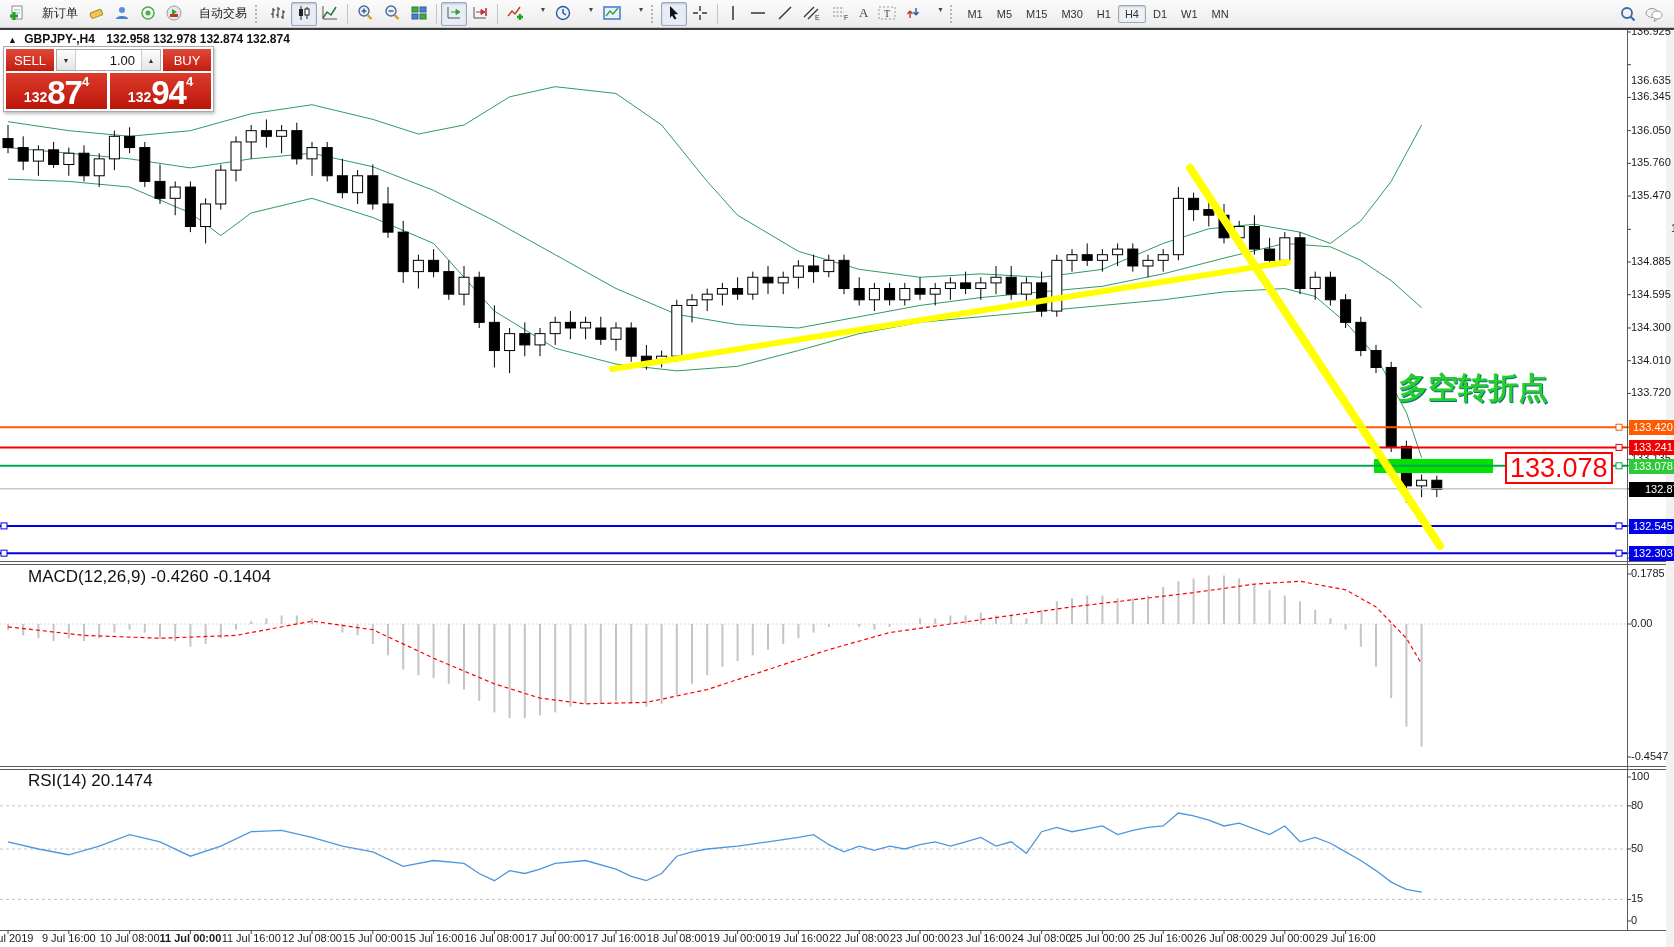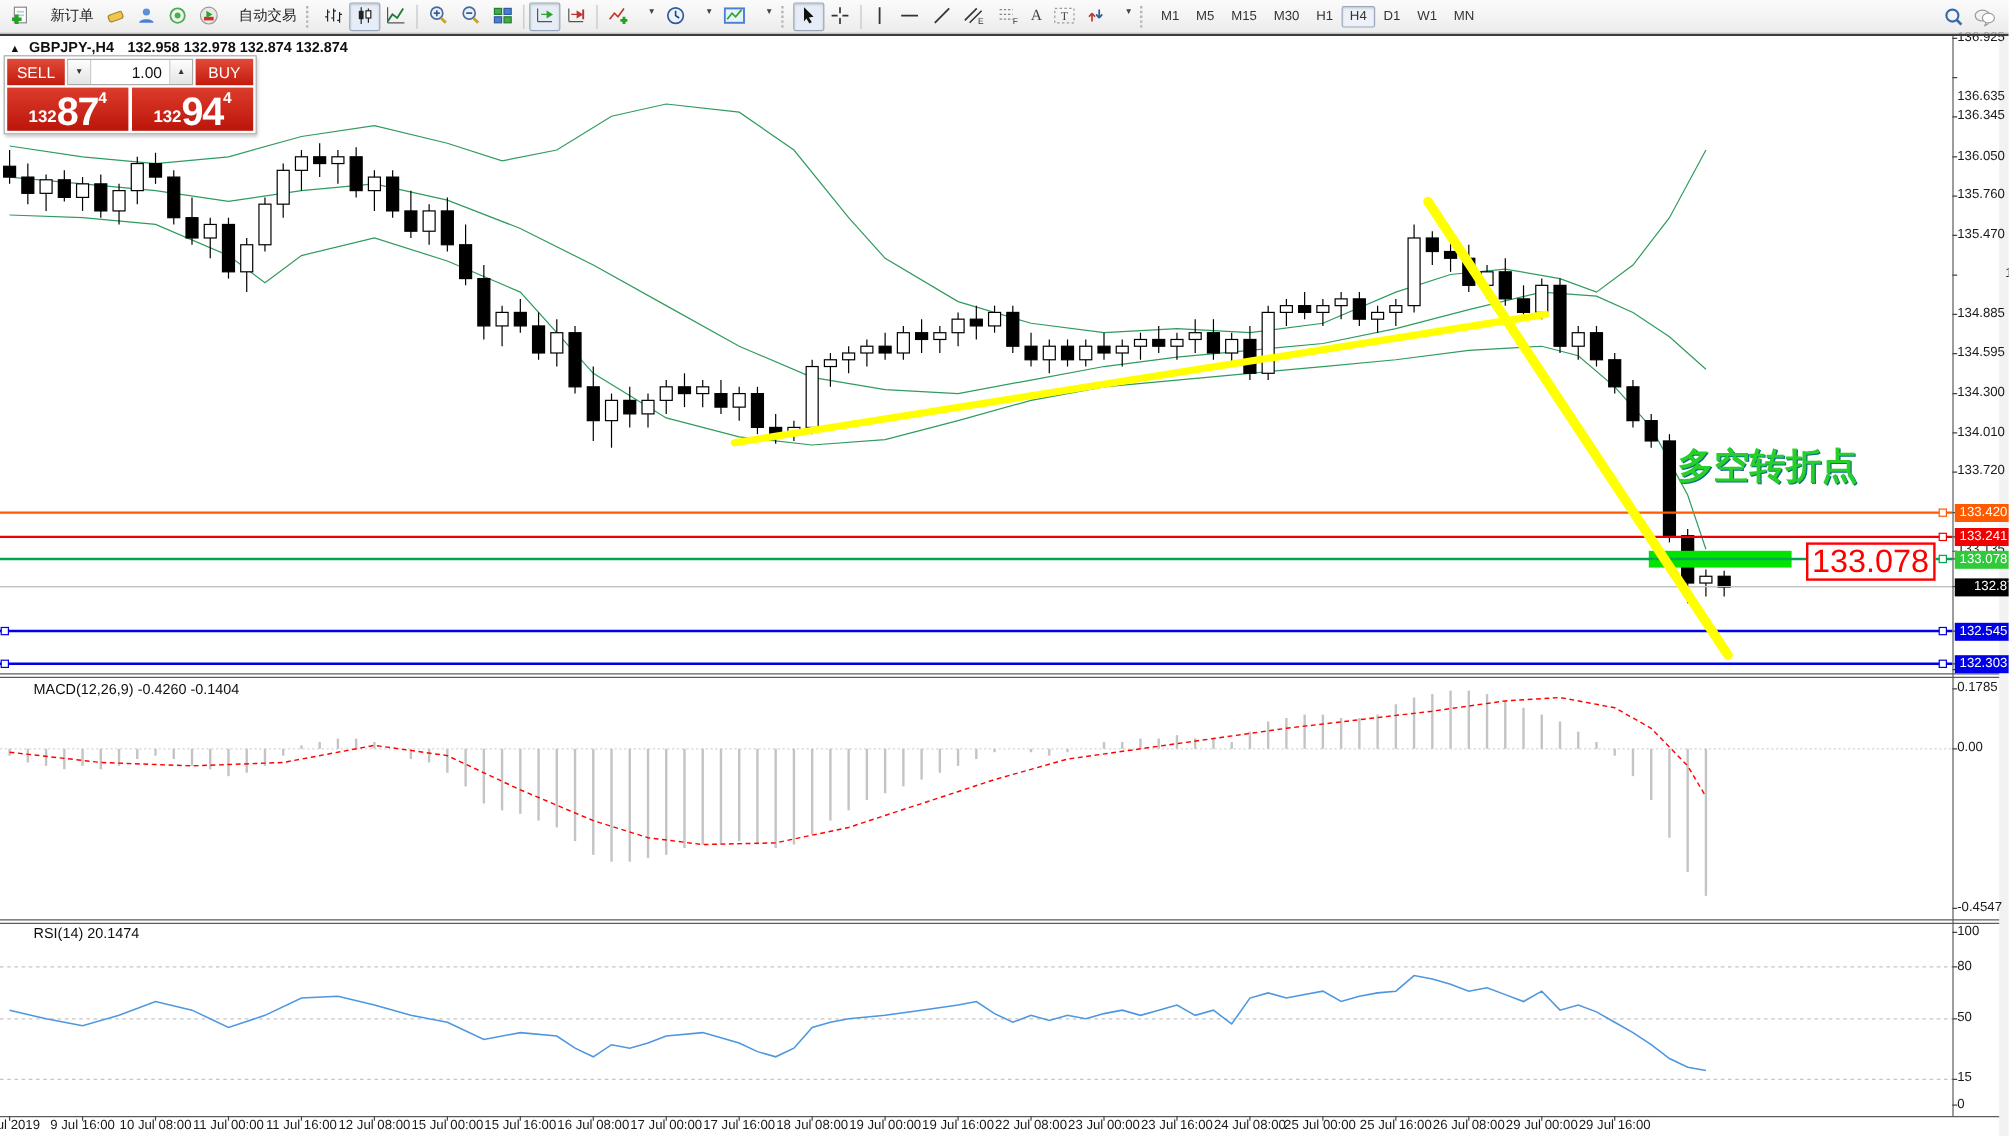--- a/index.html
+++ b/index.html
@@ -43,21 +43,21 @@
   .tp-prefix{font-size:14px;font-weight:bold;margin-bottom:3px;}
   .tp-big{font-size:33px;font-weight:bold;line-height:30px;letter-spacing:-1px;}
   .tp-sup{font-size:13px;font-weight:bold;align-self:flex-start;margin-top:1px;}
   
   .tick-label{position:absolute;left:1631px;font-size:11px;color:#1a1a1a;z-index:2;white-space:nowrap;}
   .line-label{position:absolute;left:1629px;width:42px;height:14px;font-size:11px;color:#fff;
               text-align:left;padding:1px 0 0 4px;z-index:3;white-space:nowrap;}
   .scale-label{position:absolute;left:1631px;font-size:11px;color:#1a1a1a;z-index:2;white-space:nowrap;}
   .time-label{position:absolute;top:932px;font-size:11px;color:#1a1a1a;transform:translateX(-50%);
               z-index:2;white-space:nowrap;}
-  #macd-label,#rsi-label{position:absolute;left:8px;font-size:12px;color:#111;z-index:2;padding-left:20px;}
+  #macd-label,#rsi-label{position:absolute;left:8px;font-size:17px;color:#111;z-index:2;padding-left:20px;}
   #macd-label{top:567px;}
   #rsi-label{top:771px;}
   #annotation-text{position:absolute;left:1398px;top:368px;font-size:30px;font-weight:bold;color:#27d028;
                    text-shadow:1px 1px 0 #0b6e86;z-index:6;white-space:nowrap;}
   #price-callout{position:absolute;left:1505px;top:452px;border:2px solid #f00;background:#fff;
                  color:#f00;font-size:27px;line-height:28px;padding:0 3px;z-index:7;}
 </style>
 </head>
 <body>
 
@@ -705,21 +705,21 @@
       <div class="scale-label" style="top: 770px;">100</div>
       <div class="scale-label" style="top: 798.8px;">80</div>
       <div class="scale-label" style="top: 842px;">50</div>
       <div class="scale-label" style="top: 892.4px;">15</div>
       <div class="scale-label" style="top: 914px;">0</div>
     </div>
   <div id="time-labels">
       <div class="time-label" style="left: 8px;">9 Jul 2019</div>
       <div class="time-label" style="left: 68.8px;">9 Jul 16:00</div>
       <div class="time-label" style="left: 129.6px;">10 Jul 08:00</div>
-      <div class="time-label" style="left: 190.4px;">11 Jul 00:00</div>
+      <div class="time-label" style="left: 190.4px; font-weight: bold;">11 Jul 00:00</div>
       <div class="time-label" style="left: 251.2px;">11 Jul 16:00</div>
       <div class="time-label" style="left: 312px;">12 Jul 08:00</div>
       <div class="time-label" style="left: 372.8px;">15 Jul 00:00</div>
       <div class="time-label" style="left: 433.6px;">15 Jul 16:00</div>
       <div class="time-label" style="left: 494.4px;">16 Jul 08:00</div>
       <div class="time-label" style="left: 555.2px;">17 Jul 00:00</div>
       <div class="time-label" style="left: 616px;">17 Jul 16:00</div>
       <div class="time-label" style="left: 676.8px;">18 Jul 08:00</div>
       <div class="time-label" style="left: 737.6px;">19 Jul 00:00</div>
       <div class="time-label" style="left: 798.4px;">19 Jul 16:00</div>

